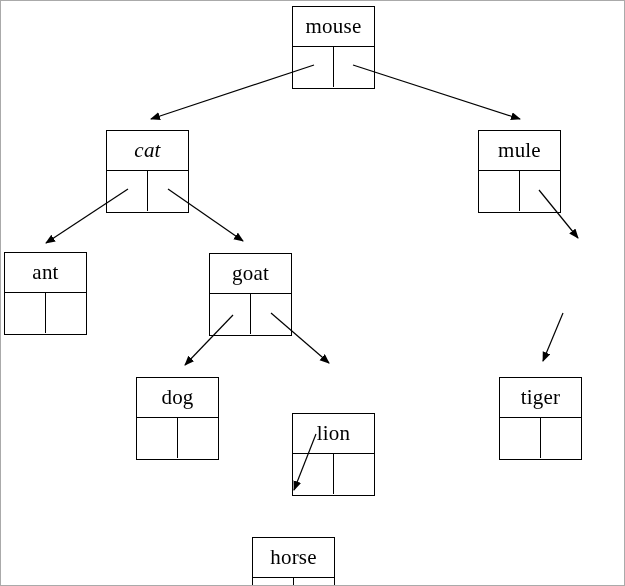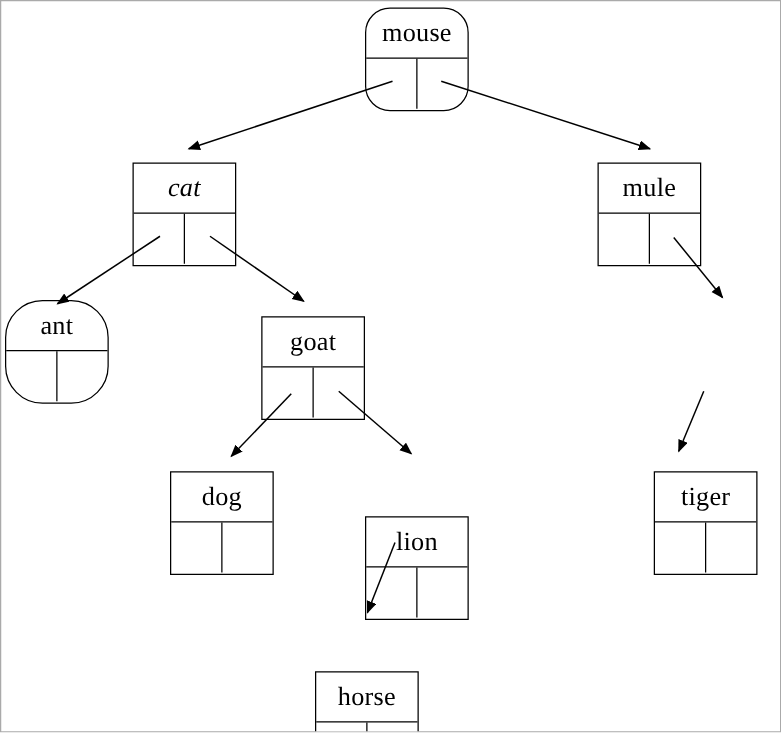--- a/index.html
+++ b/index.html
@@ -53,21 +53,21 @@
     height: 584px;
     z-index: 2;
     pointer-events: none;
   }
 </style>
 </head>
 <body>
 
 <div class="canvas">
 
-  <div class="node" style="left:291px; top:5px;border-radius:20px;">
+  <div class="node" style="left:291px; top:5px;">
     <div class="node-label">mouse</div>
     <div class="node-cells">
       <div class="cell left"></div>
       <div class="cell"></div>
     </div>
   </div>
 
   <div class="node" style="left:105px; top:129px;font-style:italic;">
     <div class="node-label">cat</div>
     <div class="node-cells">
@@ -77,21 +77,21 @@
   </div>
 
   <div class="node" style="left:477px; top:129px;text-align:center;">
     <div class="node-label">mule</div>
     <div class="node-cells">
       <div class="cell left"></div>
       <div class="cell"></div>
     </div>
   </div>
 
-  <div class="node" style="left:3px; top:239px;border-radius:30px;">
+  <div class="node" style="left:3px; top:251px;">
     <div class="node-label">ant</div>
     <div class="node-cells">
       <div class="cell left"></div>
       <div class="cell"></div>
     </div>
   </div>
 
   <div class="node" style="left:208px; top:252px;">
     <div class="node-label">goat</div>
     <div class="node-cells">
@@ -110,21 +110,21 @@
   </div>
 
   <div class="node" style="left:291px; top:384px;margin-top:28px;">
     <div class="node-label">lion</div>
     <div class="node-cells">
       <div class="cell left"></div>
       <div class="cell"></div>
     </div>
   </div>
 
-  <div class="node" style="left:522px; top:376px;">
+  <div class="node" style="left:498px; top:376px;">
     <div class="node-label">tiger</div>
     <div class="node-cells">
       <div class="cell left"></div>
       <div class="cell"></div>
     </div>
   </div>
 
   <div class="node" style="left:251px; top:500px;margin-top:36px;">
     <div class="node-label">horse</div>
     <div class="node-cells">

